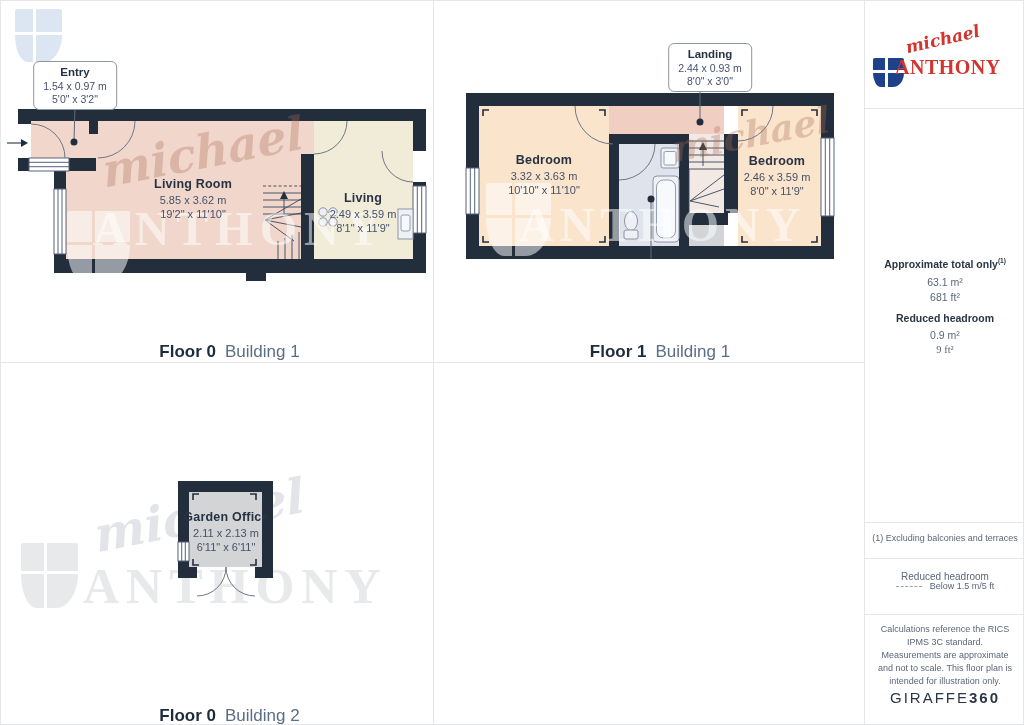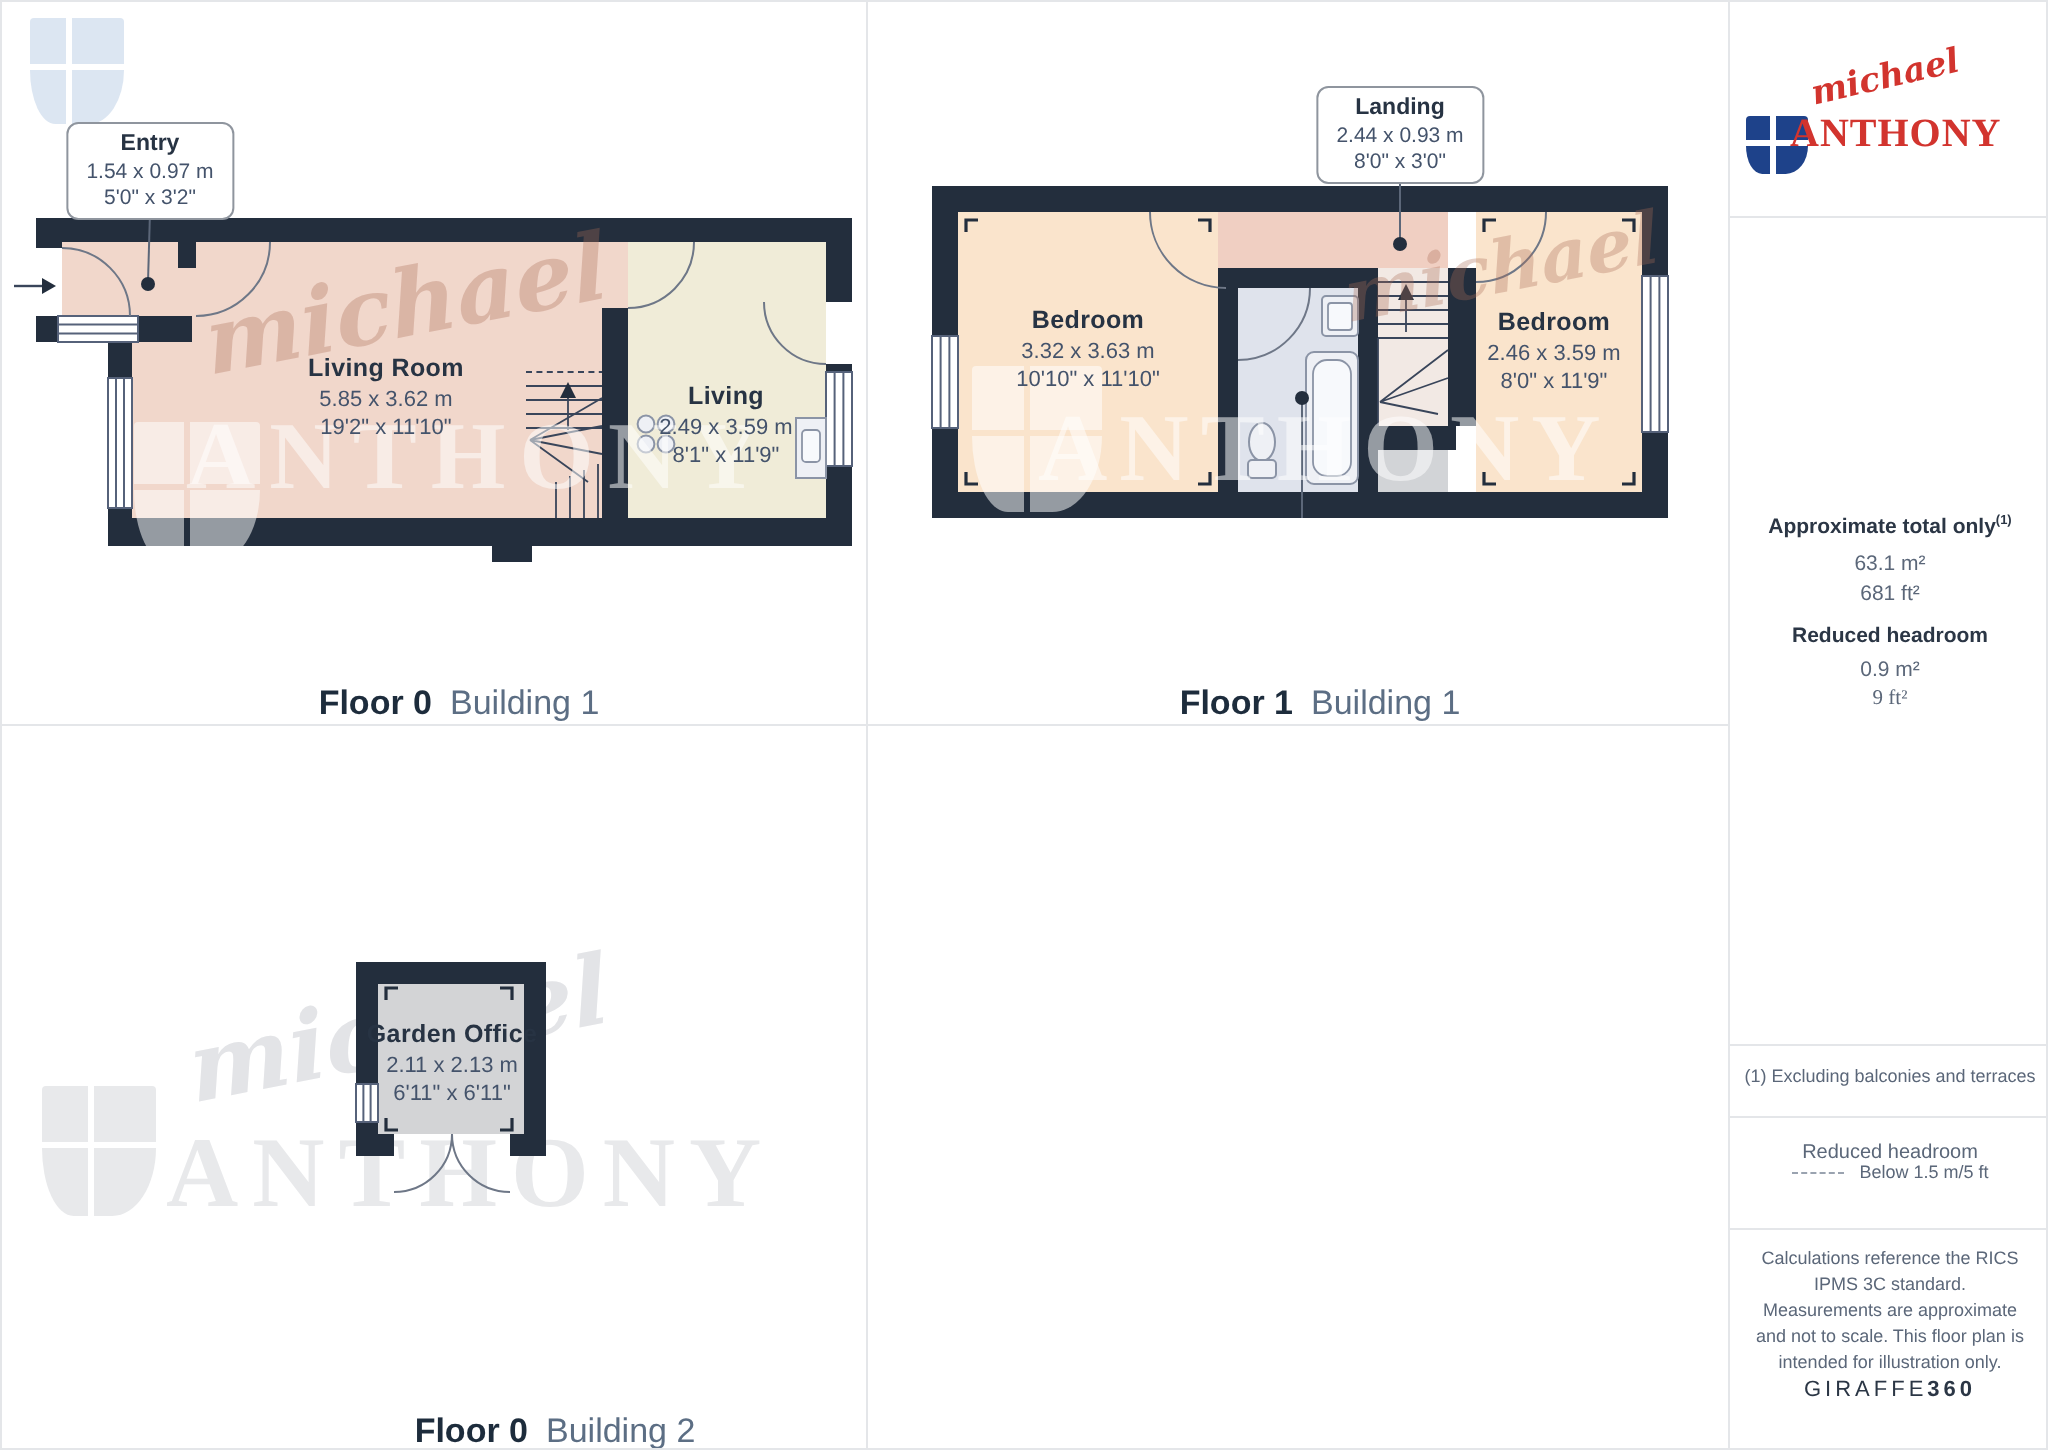--- a/index.html
+++ b/index.html
@@ -59,21 +59,21 @@
   
   .sidebar{position:absolute;left:864px;top:0;width:160px;height:725px;}
   .side-center{position:absolute;left:0;width:100%;text-align:center;}
   .s-title{font-size:10.5px;font-weight:bold;color:var(--sideink);}
   .s-val{font-size:10.5px;color:var(--sidemuted);}
   .s-small{font-size:9px;color:var(--sidemuted);}
   .s-legend{font-size:10px;color:var(--sidemuted);}
   .dash{display:inline-block;width:26px;border-top:1px dashed #9aa3b0;vertical-align:middle;margin-right:8px;}
   .disclaimer{position:absolute;left:11px;width:138px;text-align:center;font-size:9px;
               line-height:1.45;color:var(--sidemuted);}
-  .giraffe{font-size:11px;letter-spacing:2px;color:var(--sideink);}
+  .giraffe{font-size:15px;letter-spacing:2px;color:var(--sideink);}
   .giraffe b{letter-spacing:2px;}
   .logo-script{position:absolute;font-family:"DejaVu Serif",serif;font-style:italic;font-weight:bold;
                font-size:17px;color:var(--red);transform:rotate(-13deg);z-index:5;}
   .logo-caps{position:absolute;font-family:"Liberation Serif",serif;font-weight:bold;font-size:20px;
              letter-spacing:.5px;color:var(--red);z-index:5;}
   sup{font-size:6.5px;}
 </style>
 </head>
 <body>
 
@@ -245,21 +245,21 @@
 
     <div class="wm-script" style="left:240px;top:112px;font-size:36px;color:var(--wmscript);">michael</div>
     <div class="wm-caps" style="left:88px;top:196px;font-size:48px;letter-spacing:6px;color:var(--wmwhite);">ANTHONY</div>
     <div class="shield" style="--sc:var(--wmwhite);left:55px;top:182px;width:62px;height:70px;">
       <i class="tl"></i>
         <i class="tr"></i>
         <i class="bl"></i>
         <i class="br"></i>
       </div>
 
-    <div class="callout" style="left:269px;top:42px;">
+    <div class="callout" style="left:279px;top:42px;">
       <div class="c-name">Landing</div>
       <div class="c-dim">2.44 x 0.93 m</div>
       <div class="c-dim">8'0" x 3'0"</div>
     </div>
     <div class="room-label" style="left:113px;top:152px;">
       <div class="room-name">Bedroom</div>
       <div class="room-dim">3.32 x 3.63 m</div>
       <div class="room-dim">10'10" x 11'10"</div>
     </div>
     <div class="room-label" style="left:346px;top:153px;">
@@ -307,21 +307,21 @@
       <g>
         <path class="tick" d="M192,137 V131 H198 M249,131 H255 V137 M192,196 V202 H198 M249,202 H255 V196"></path>
       </g>
     </svg>
 
     <div class="room-label" style="left:225px;top:147px;">
       <div class="room-name">Garden Office</div>
       <div class="room-dim">2.11 x 2.13 m</div>
       <div class="room-dim">6'11" x 6'11"</div>
     </div>
-    <div class="floor-footer" style="top:343px;margin-left:48px;">
+    <div class="floor-footer" style="top:343px;">
       <b>Floor 0</b><span>Building 2</span>
     </div>
   </div>
 
   <div class="sidebar">
 
     <div>
       <div class="shield" style="--sc:var(--blue);left:8px;top:57px;width:28px;height:26px;">
         <i class="tl"></i>
           <i class="tr"></i>

